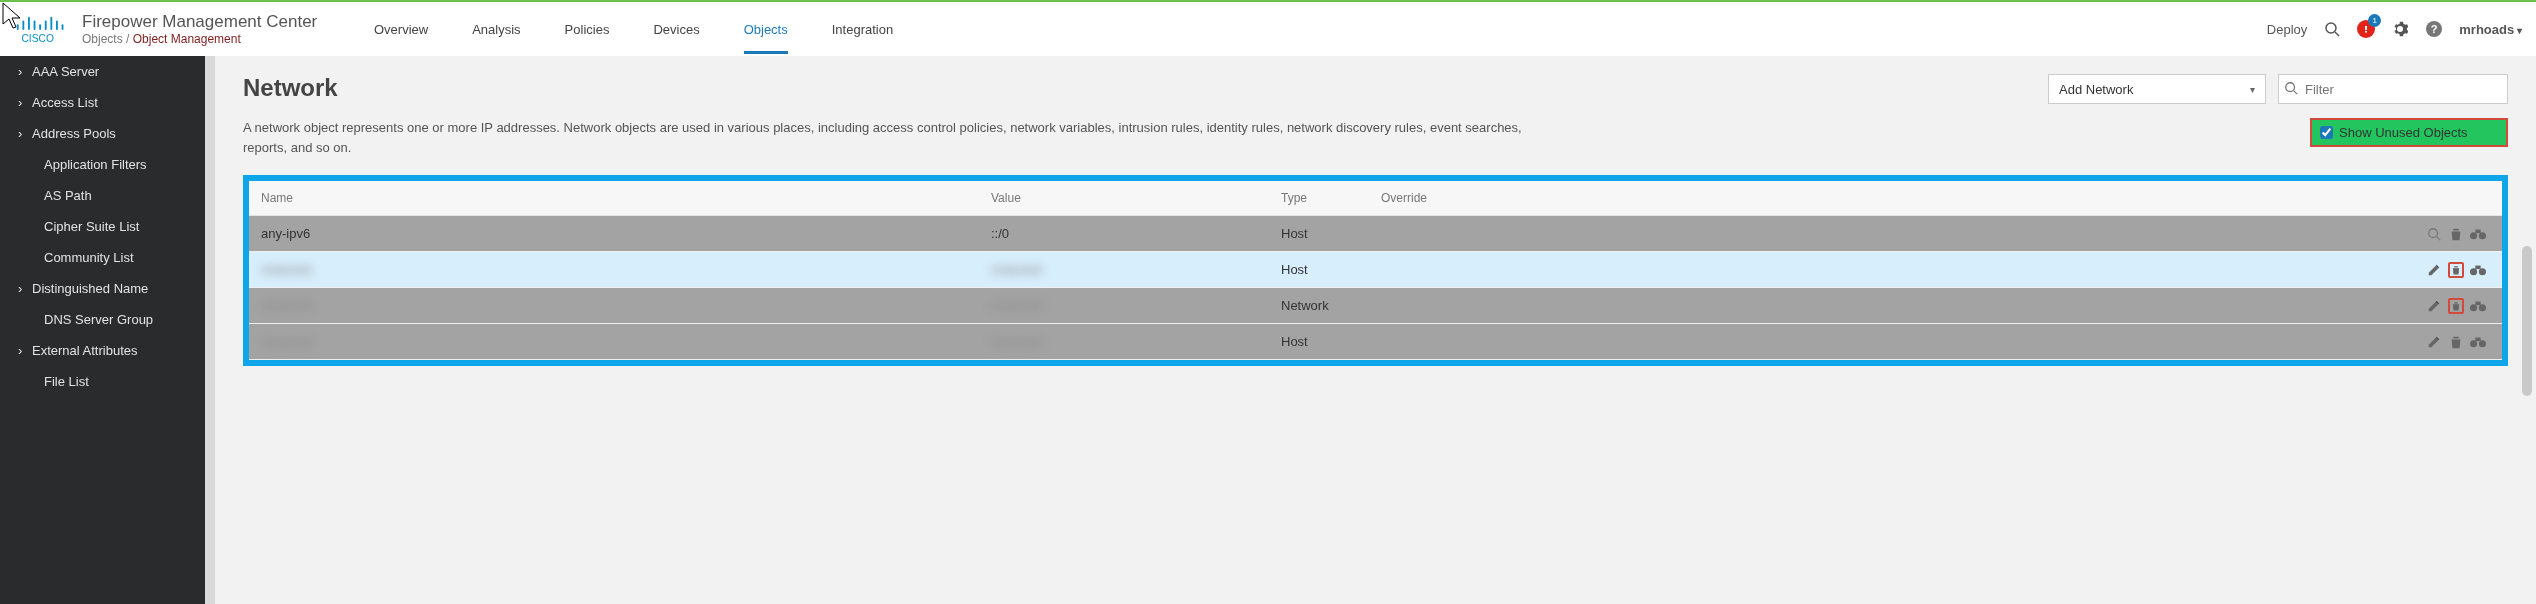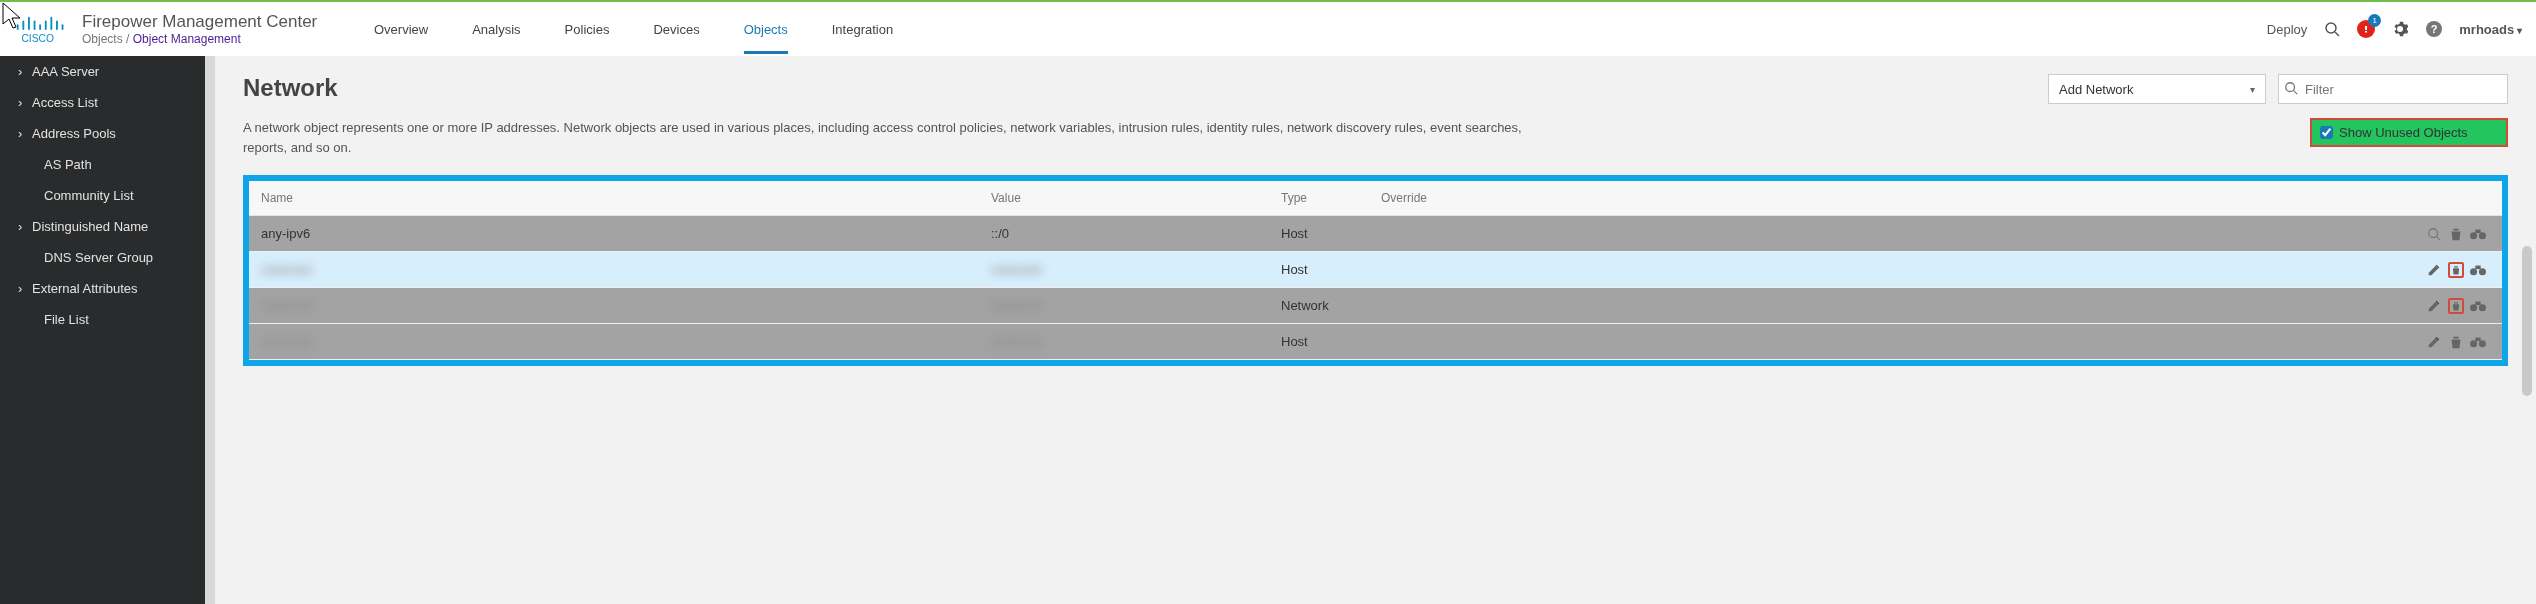--- a/index.html
+++ b/index.html
@@ -3,21 +3,21 @@
 <meta charset="utf-8">
 <style>
 * { box-sizing: border-box; margin: 0; padding: 0; }
 body { font-family: Arial, Helvetica, sans-serif; font-size: 13px; background: #fff; color: #333; }
 .topbar { display: flex; align-items: center; height: 56px; border-top: 2px solid #6cc04a; padding: 0 14px; }
 .logo-area { display: flex; align-items: center; gap: 12px; min-width: 340px; }
 .cisco-logo { width: 56px; height: 34px; color: #0b8dc8; }
 .logo-text { display: flex; flex-direction: column; }
 .app-title { font-size: 17px; color: #555; font-weight: 400; }
 .breadcrumb { font-size: 12px; color: #777; }
-.breadcrumb a { color: #4c1d95; text-decoration: none; }
+.breadcrumb a { color: #7f1d1d; text-decoration: none; }
 .topnav { display: flex; gap: 44px; margin-left: 20px; }
 .topnav-item { color: #444; font-size: 13px; padding: 18px 0 14px; cursor: pointer; position: relative; }
 .topnav-item.active { border-bottom: 3px solid #1c79b8; color: #1c79b8; }
 .topbar-right { margin-left: auto; display: flex; align-items: center; gap: 16px; color: #555; }
 .top-icon { width: 18px; height: 18px; display: inline-flex; align-items: center; justify-content: center; cursor: pointer; }
 .alert-icon { width: 18px; height: 18px; border-radius: 50%; background: #e2231a; color: #fff; font-size: 11px; display: flex; align-items: center; justify-content: center; position: relative; }
 .alert-badge { position: absolute; top: -6px; right: -6px; width: 13px; height: 13px; border-radius: 50%; background: #1c79b8; color: #fff; font-size: 8px; display: flex; align-items: center; justify-content: center; }
 .username { font-size: 13px; cursor: pointer; font-weight: bold; }
 .username::after { content: " ▾"; font-size: 10px; }
 .layout { display: flex; height: calc(100vh - 56px); }
@@ -134,21 +134,29 @@
       <div class="side-item">
         <span class="chev">›</span>
         <span>Access List</span>
       </div>
       <div class="side-item">
         <span class="chev">›</span>
         <span>Address Pools</span>
       </div>
       <div class="side-item side-sub">
         <span class="chev"></span>
+        <span>Application Filters</span>
+      </div>
+      <div class="side-item side-sub">
+        <span class="chev"></span>
         <span>AS Path</span>
+      </div>
+      <div class="side-item side-sub">
+        <span class="chev"></span>
+        <span>Cipher Suite List</span>
       </div>
       <div class="side-item side-sub">
         <span class="chev"></span>
         <span>Community List</span>
       </div>
       <div class="side-item">
         <span class="chev">›</span>
         <span>Distinguished Name</span>
       </div>
       <div class="side-item side-sub">

